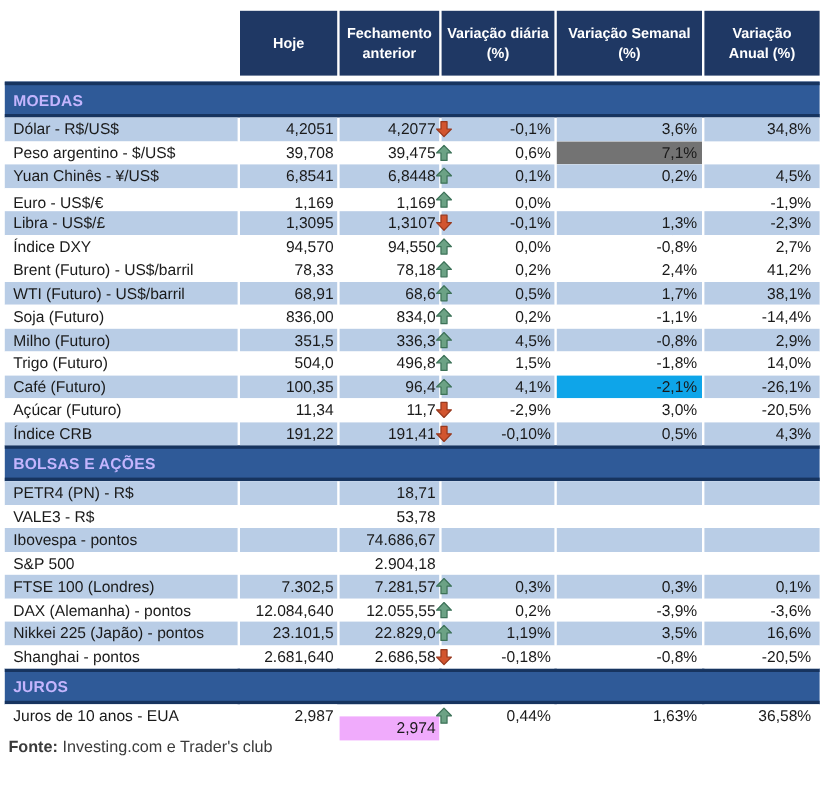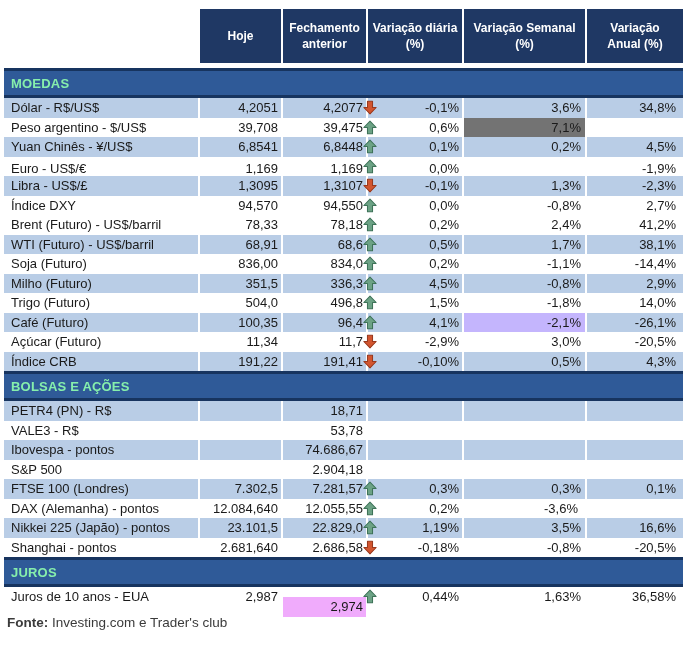--- a/index.html
+++ b/index.html
@@ -24,21 +24,21 @@
     font-weight:bold;font-size:12px;line-height:1.35;text-align:center;
     color:#ffffff;
   }
   .hcell.empty{background:transparent;}
 
   
   .section-bar{
     height:24px;
     display:flex;align-items:center;
     padding-left:7px;
-    color:#86efac;font-weight:bold;font-size:13px;letter-spacing:0.2px;
+    color:#c4b5fd;font-weight:bold;font-size:13px;letter-spacing:0.2px;
   }
 
   
   .row{
     position:relative;
     height:19.5px;
     font-size:13px;
     background:#ffffff;
   }
   .cell{
@@ -236,21 +236,21 @@
             <svg width="16" height="15" viewBox="0 0 16 16">
               <path d="M8 1.2 L14.6 8 H10.7 V14.6 H5.3 V8 H1.4 Z" fill="#6CA285" stroke="#3D7258" stroke-width="1.1" stroke-linejoin="round"></path>
             </svg>
           </span>
         </div>
         <div class="grid row">
           <div class="cell c-label" style="background: rgb(185, 205, 230);">Café (Futuro)</div>
           <div class="cell c-num c-hoje" style="background: rgb(185, 205, 230);">100,35</div>
           <div class="cell c-num c-fech" style="background: rgb(185, 205, 230);">96,4</div>
           <div class="cell c-num c-diaria" style="background: rgb(185, 205, 230);">4,1%</div>
-          <div class="cell c-num c-semanal" style="background: #c4b5fd;">-2,1%</div>
+          <div class="cell c-num c-semanal" style="background: #0ea5e9;">-2,1%</div>
           <div class="cell c-num c-anual" style="background: rgb(185, 205, 230);">-26,1%</div>
           <span class="arrow">
             <svg width="16" height="15" viewBox="0 0 16 16">
               <path d="M8 1.2 L14.6 8 H10.7 V14.6 H5.3 V8 H1.4 Z" fill="#6CA285" stroke="#3D7258" stroke-width="1.1" stroke-linejoin="round"></path>
             </svg>
           </span>
         </div>
         <div class="grid row">
           <div class="cell c-label" style="background: rgb(255, 255, 255);">Açúcar (Futuro)</div>
           <div class="cell c-num c-hoje" style="background: rgb(255, 255, 255);">11,34</div>
@@ -321,20 +321,21 @@
             <svg width="16" height="15" viewBox="0 0 16 16">
               <path d="M8 1.2 L14.6 8 H10.7 V14.6 H5.3 V8 H1.4 Z" fill="#6CA285" stroke="#3D7258" stroke-width="1.1" stroke-linejoin="round"></path>
             </svg>
           </span>
         </div>
         <div class="grid row">
           <div class="cell c-label" style="background: rgb(255, 255, 255);">DAX (Alemanha) - pontos</div>
           <div class="cell c-num c-hoje" style="background: rgb(255, 255, 255);">12.084,640</div>
           <div class="cell c-num c-fech" style="background: rgb(255, 255, 255);">12.055,55</div>
           <div class="cell c-num c-diaria" style="background: rgb(255, 255, 255);">0,2%</div>
+          <div class="cell c-num c-semanal" style="background: rgb(255, 255, 255);">-3,9%</div>
           <div class="cell c-num c-anual" style="background: rgb(255, 255, 255);">-3,6%</div>
           <span class="arrow">
             <svg width="16" height="15" viewBox="0 0 16 16">
               <path d="M8 1.2 L14.6 8 H10.7 V14.6 H5.3 V8 H1.4 Z" fill="#6CA285" stroke="#3D7258" stroke-width="1.1" stroke-linejoin="round"></path>
             </svg>
           </span>
         </div>
         <div class="grid row">
           <div class="cell c-label" style="background: rgb(185, 205, 230);">Nikkei 225 (Japão) - pontos</div>
           <div class="cell c-num c-hoje" style="background: rgb(185, 205, 230);">23.101,5</div>

